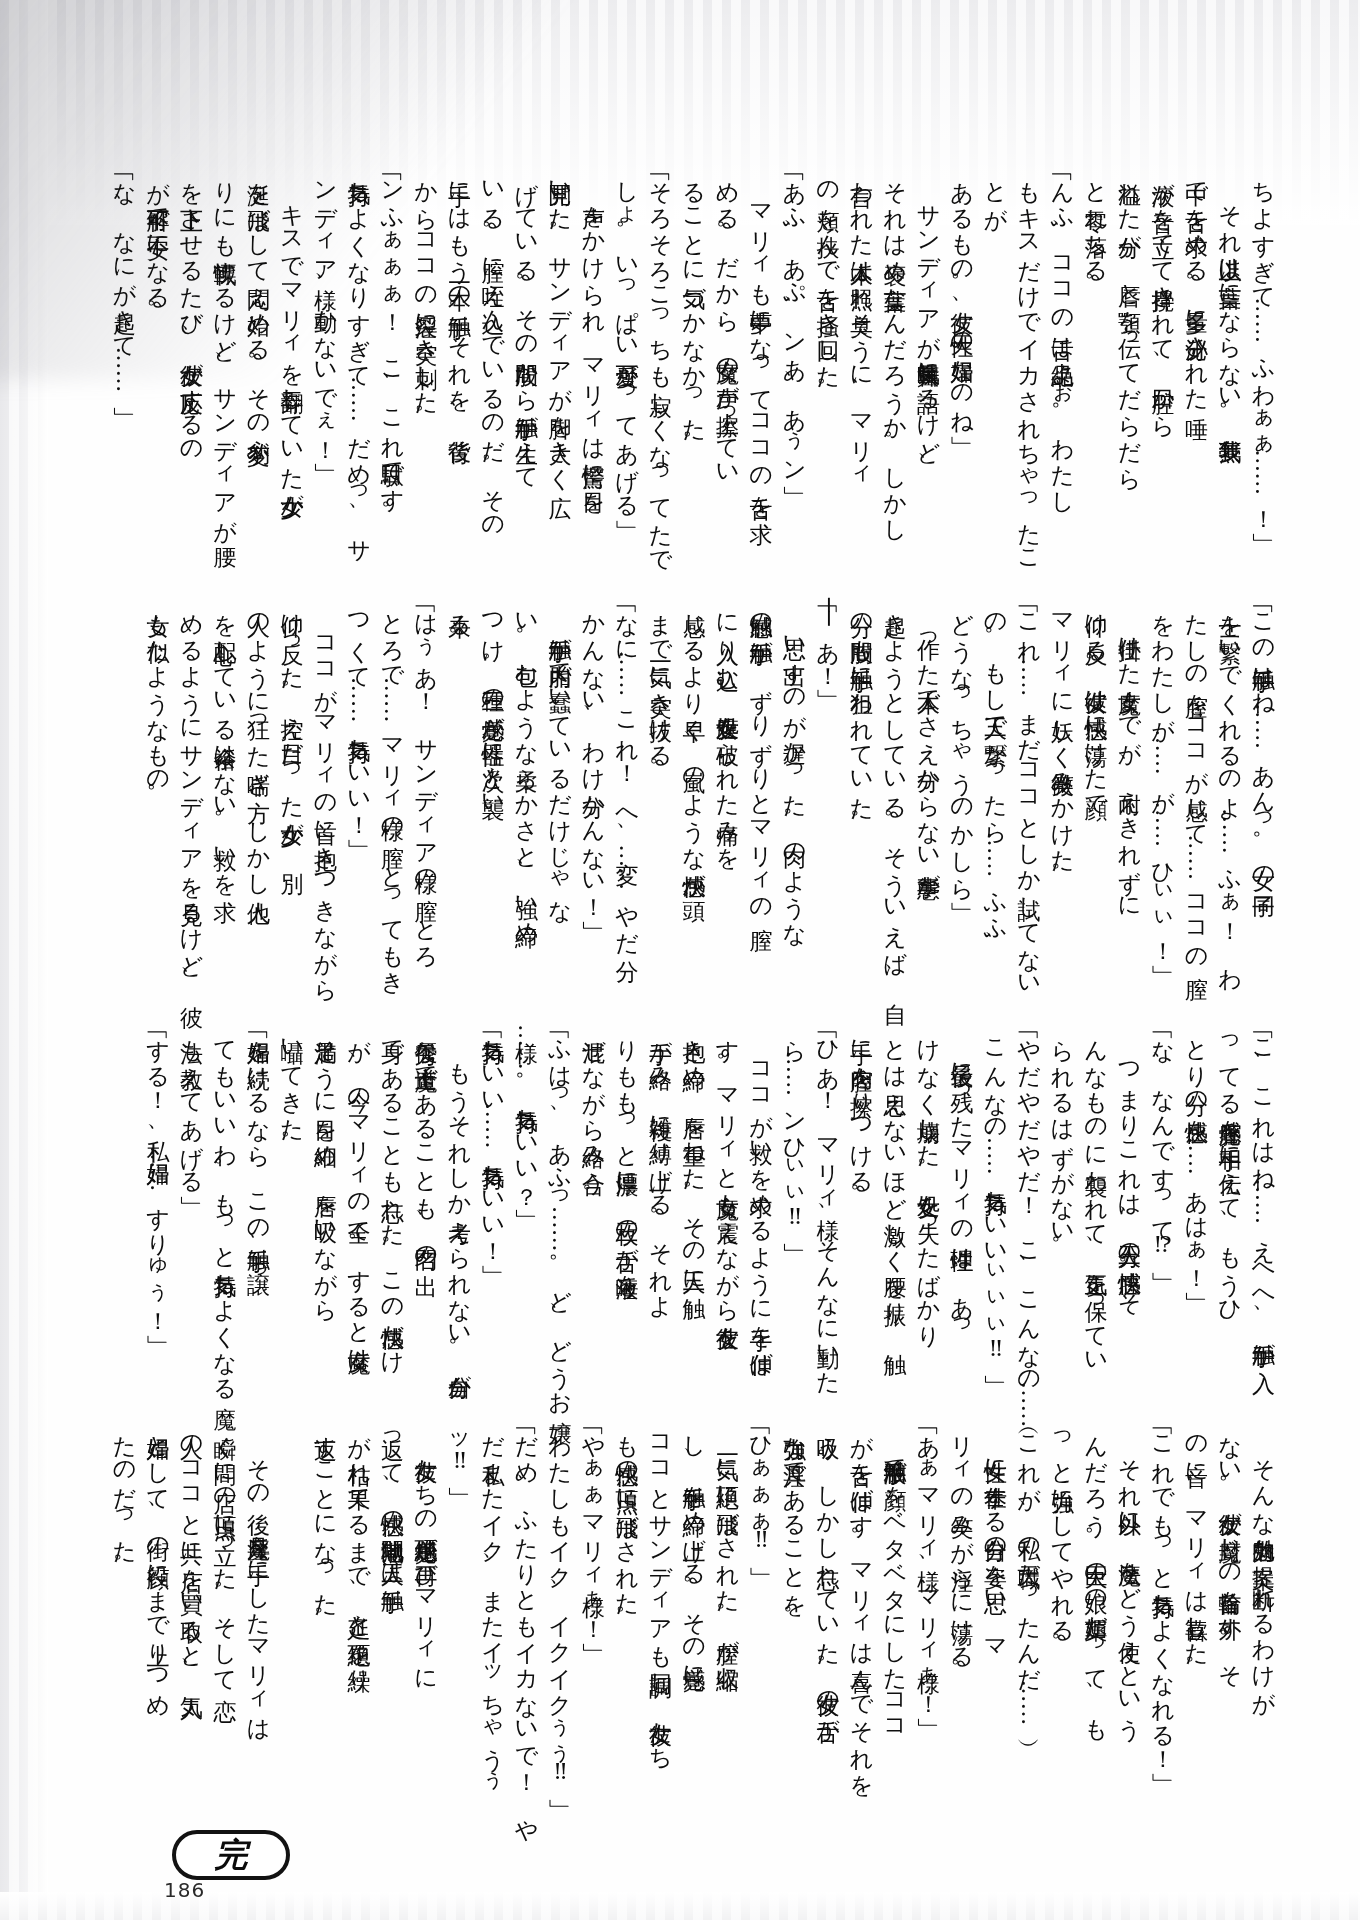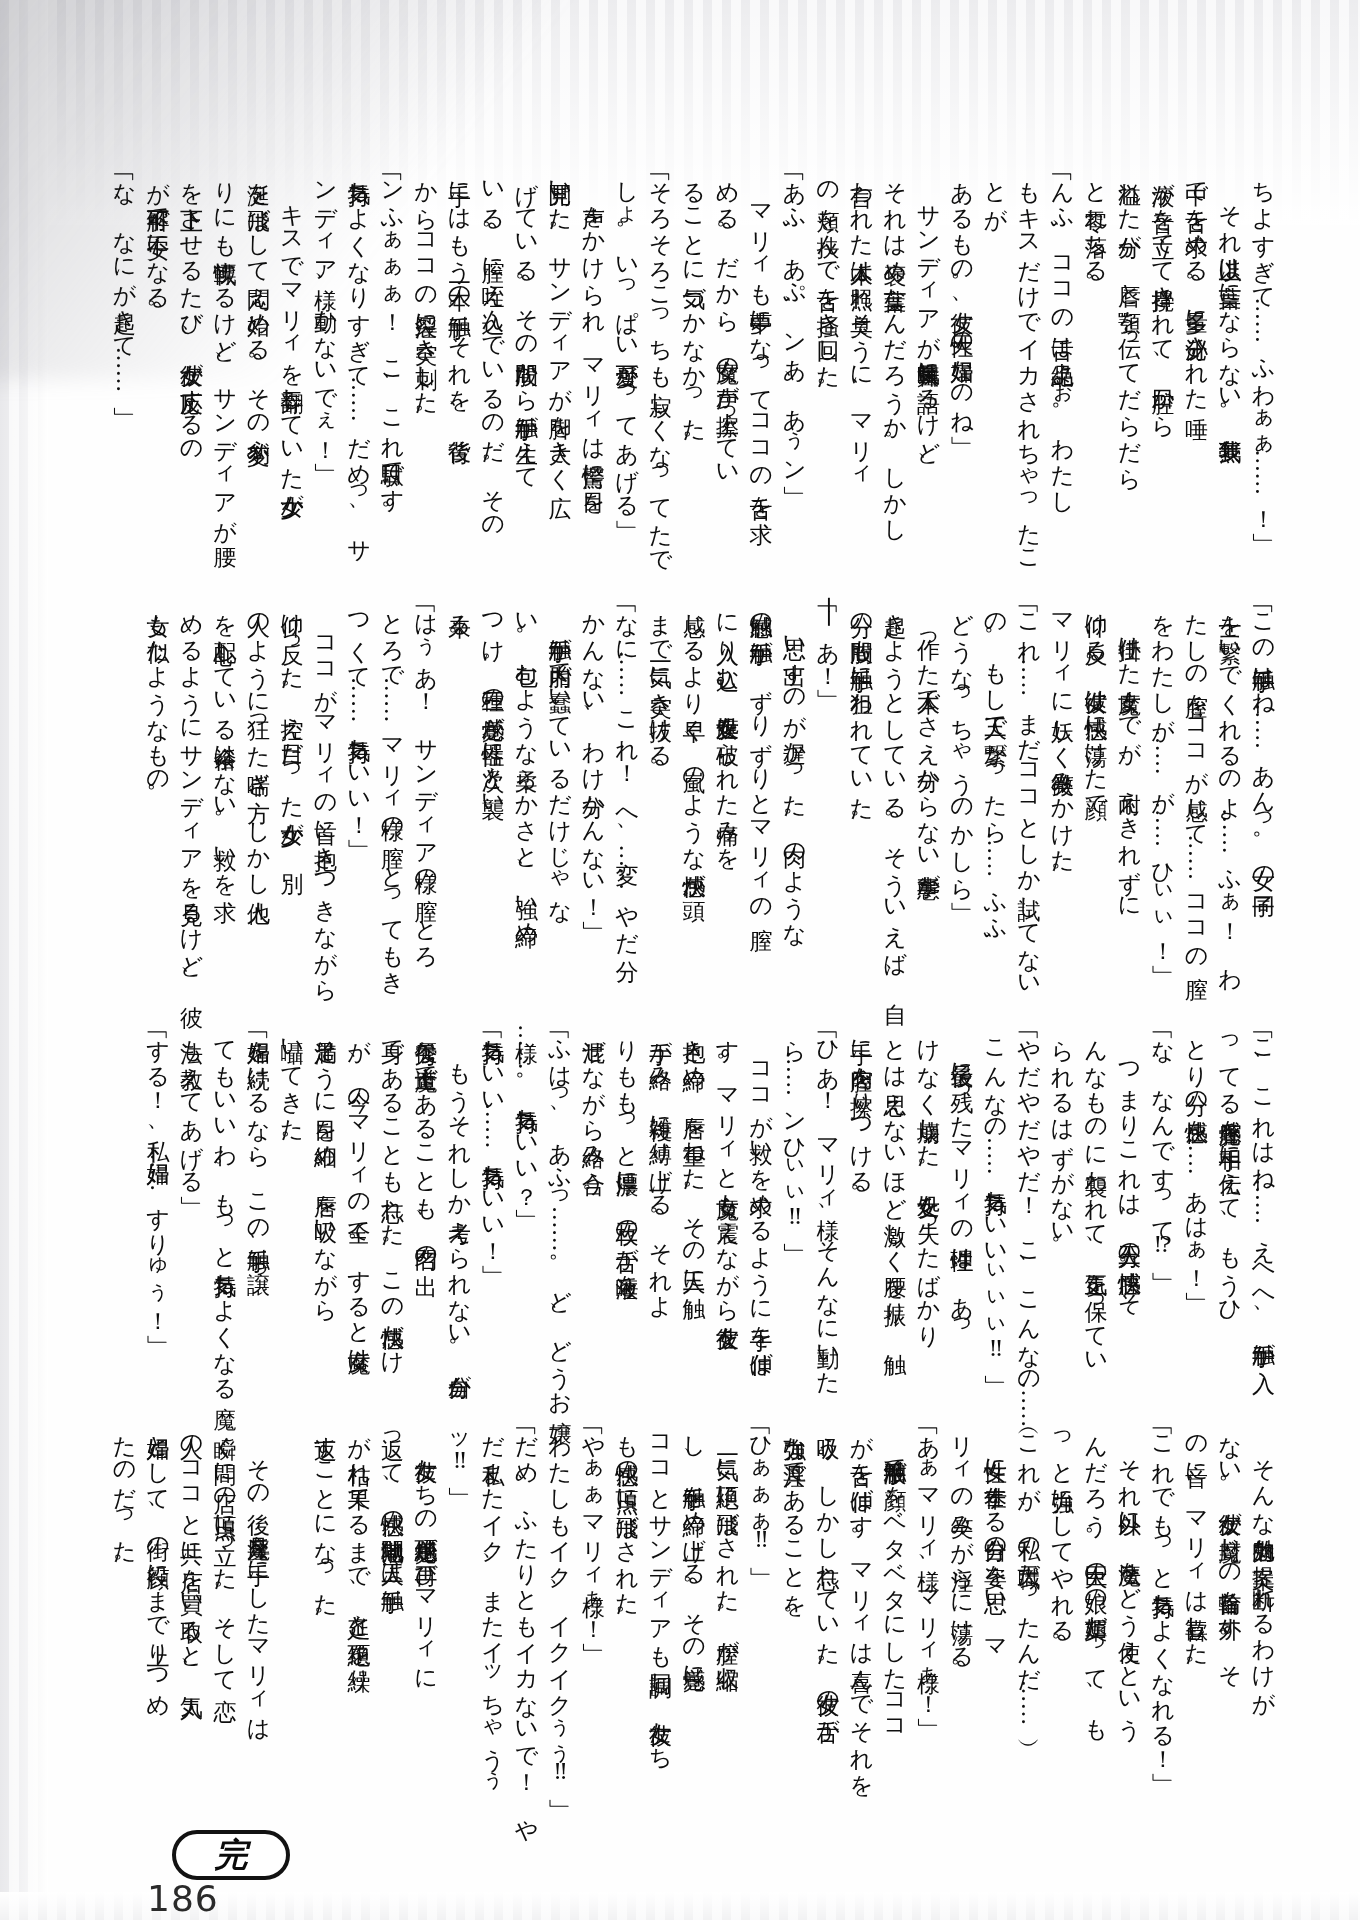--- a/index.html
+++ b/index.html
@@ -73,22 +73,22 @@
   }
   .end-box .glyph {
     font-size: 33px;
     font-weight: bold;
     font-style: italic;
     color: #0b0b0b;
     line-height: 1;
     transform: translateY(-1px);
   }
   .page-number {
-    position: absolute; left: 147px; top: 1878px;
-    font-size: 36px;
+    position: absolute; left: 164px; top: 1878px;
+    font-size: 20px;
     color: #2a2a2a;
     font-family: "DejaVu Sans", "Liberation Sans", sans-serif;
     letter-spacing: 1px;
   }
 </style>
 </head>
 <body>
 
 <div id="page">
 

